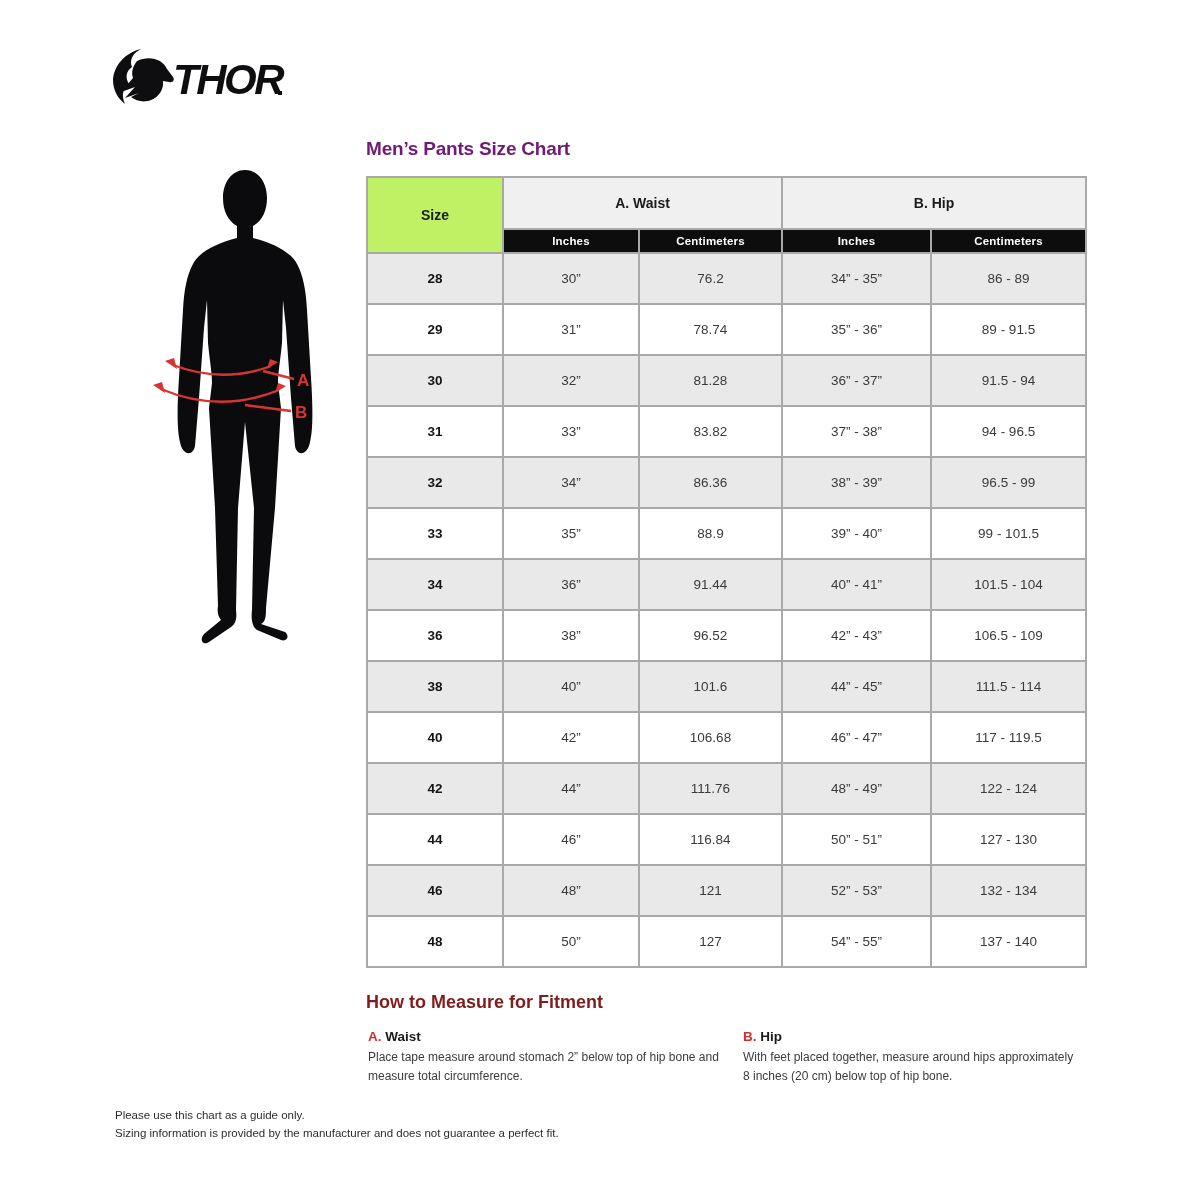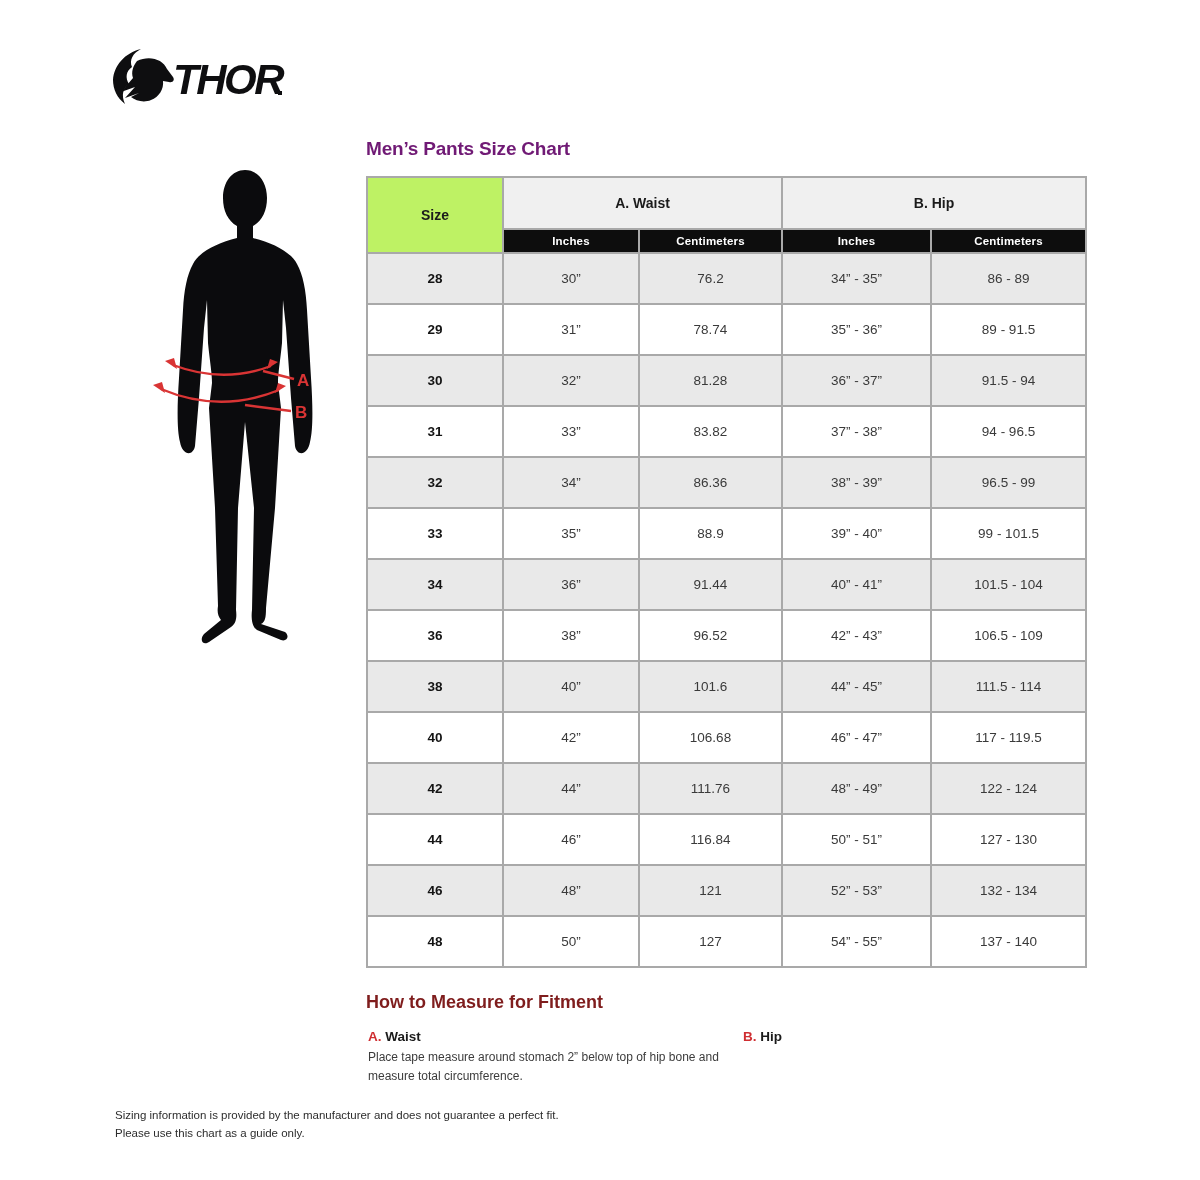--- a/index.html
+++ b/index.html
@@ -287,22 +287,23 @@
           <span class="measure-letter">A.</span>
           <span>Waist</span>
         </div>
         <div class="measure-text">Place tape measure around stomach 2” below top of hip bone and measure total circumference.</div>
       </div>
       <div class="measure-block hip">
         <div class="measure-title">
           <span class="measure-letter">B.</span>
           <span>Hip</span>
         </div>
+        <div class="measure-text">With feet placed together, measure around hips approximately 8 inches (20 cm) below top of hip bone.</div>
       </div>
     </div>
   </div>
 
   <div class="disclaimer">
+    <div>Please use this chart as a guide only.</div>
     <div>Sizing information is provided by the manufacturer and does not guarantee a perfect fit.</div>
-    <div>Please use this chart as a guide only.</div>
   </div>
 
 </div>
 
 </body></html>

